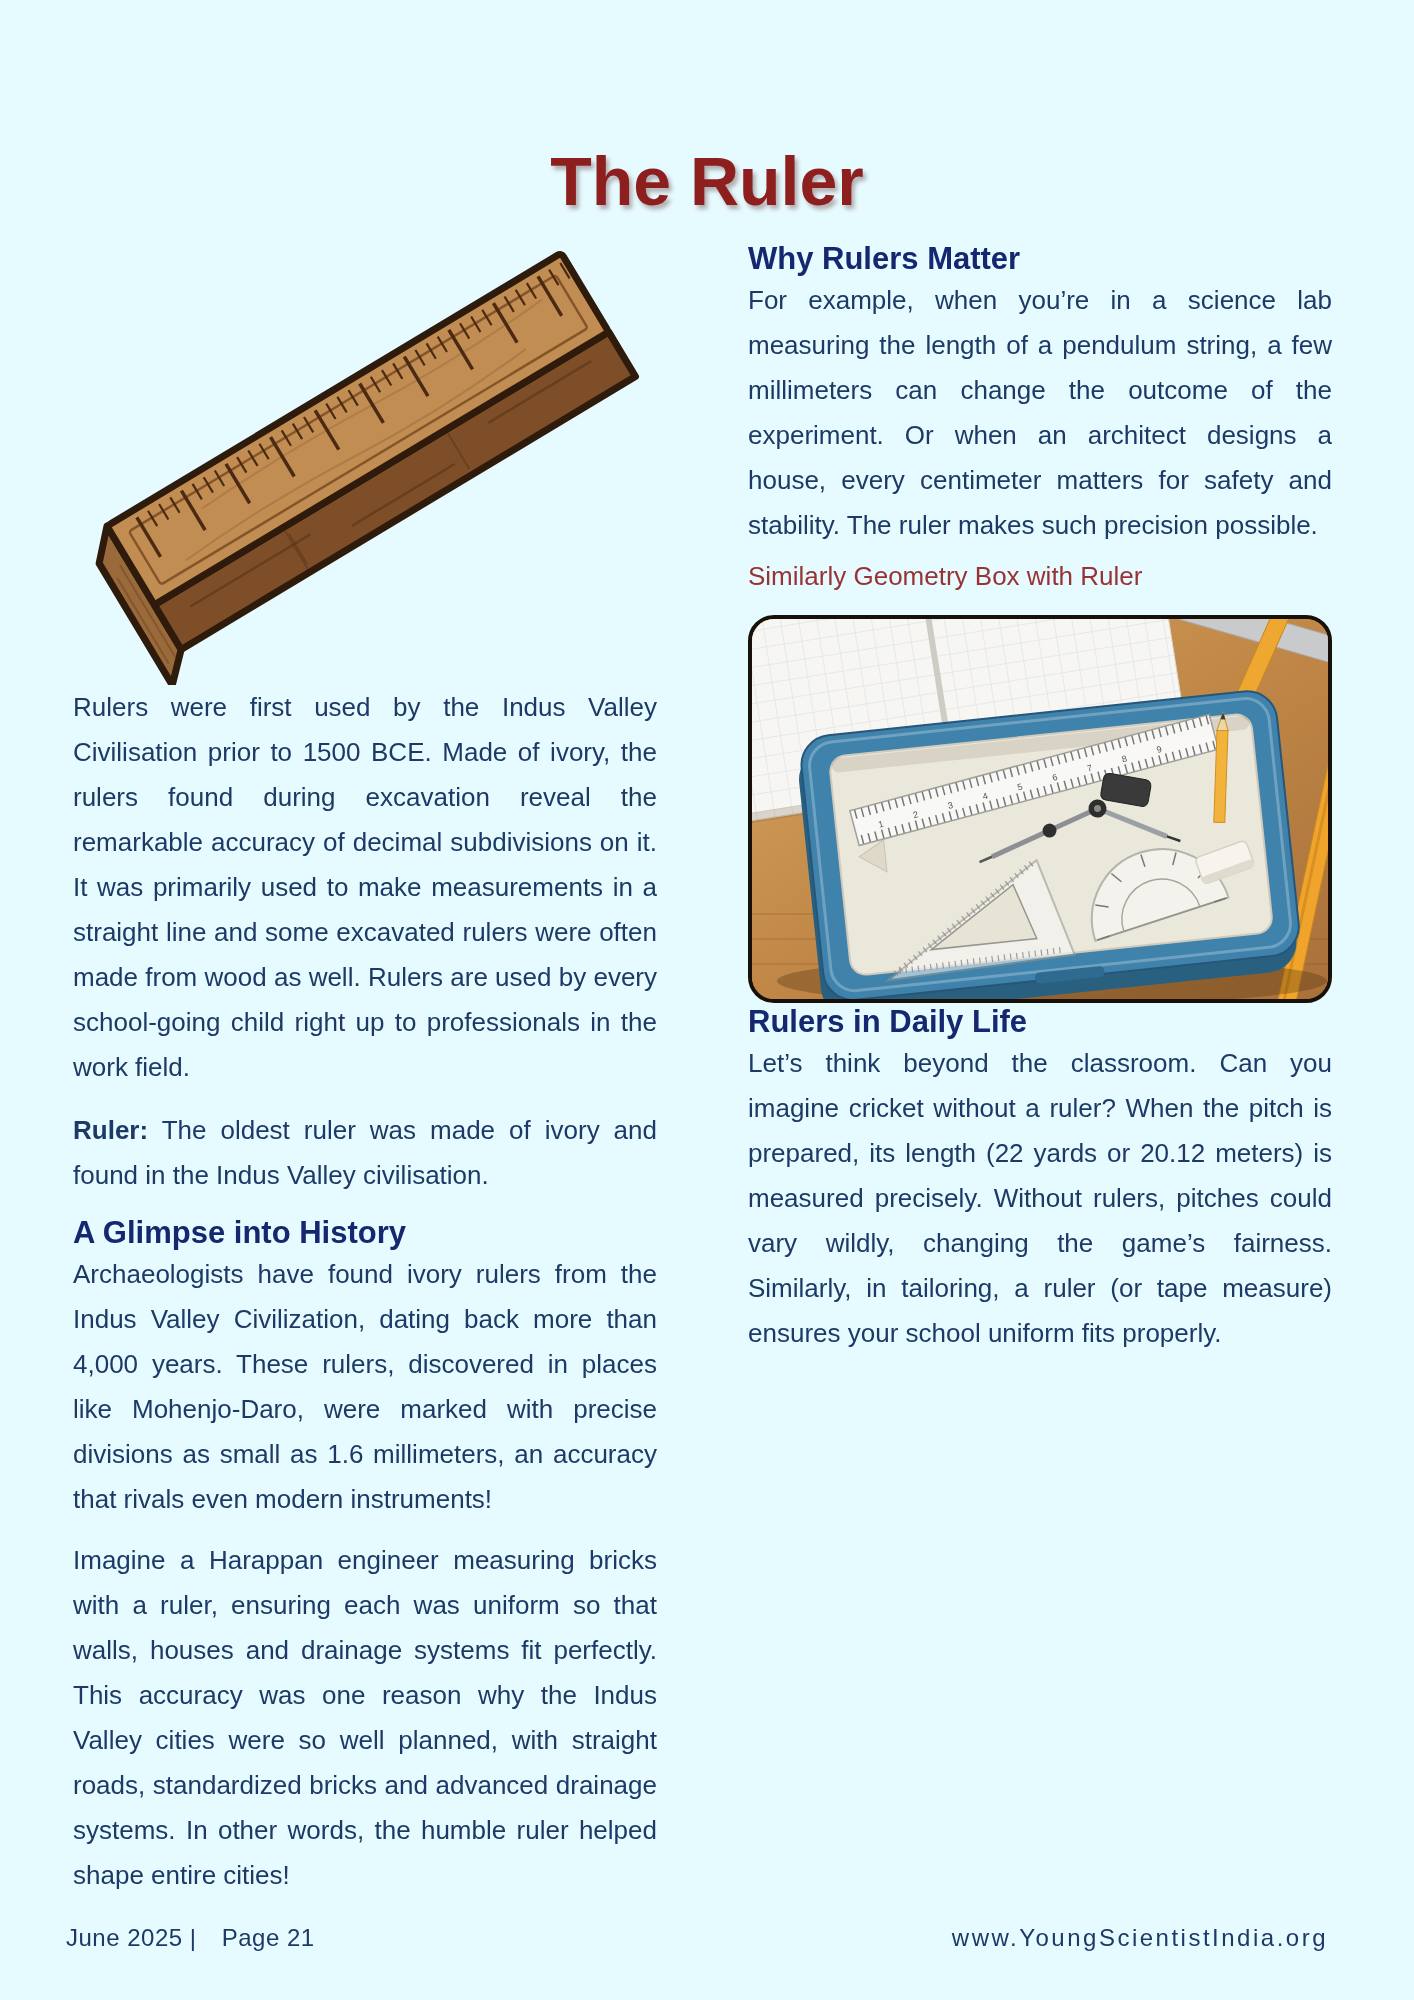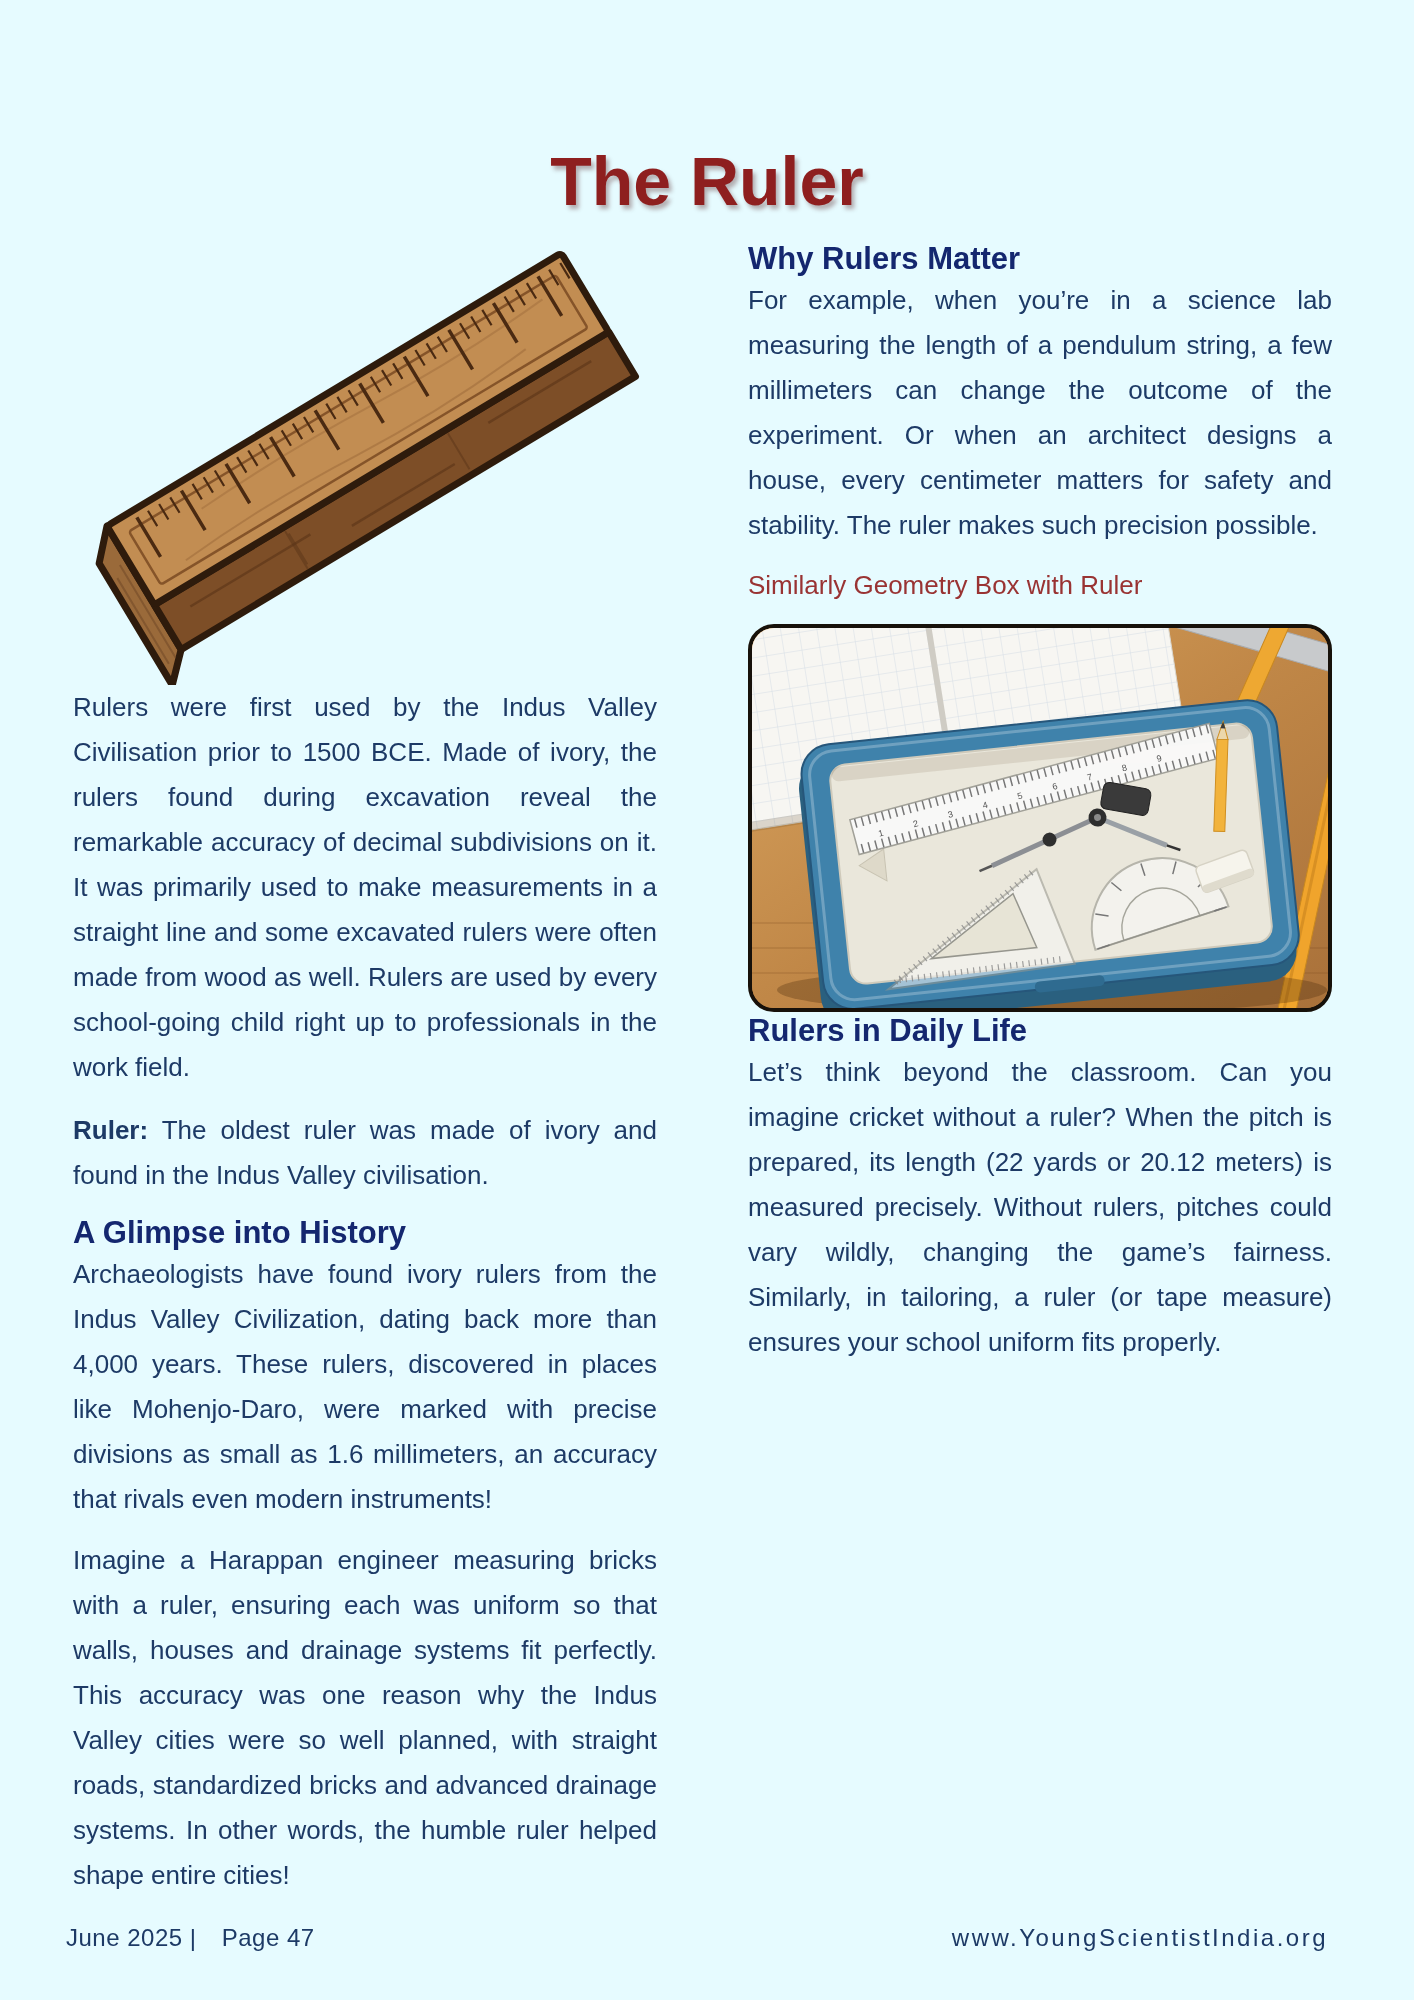--- a/index.html
+++ b/index.html
@@ -19,21 +19,21 @@
   .page-title{
     position:absolute;top:142px;left:0;width:100%;text-align:center;
     font-size:68px;font-weight:bold;color:#8e1f1f;
     text-shadow:3px 4px 4px rgba(80,30,30,.35);
   }
   
   .col{position:absolute;top:240px;width:584px;}
   .col-left{left:73px;}
   .col-right{left:748px;}
   .col p{margin:0 0 16px;font-size:26px;line-height:45px;text-align:justify;}
-  .col p.example{margin-bottom:15px;}
+  .col p.example{margin-bottom:6px;}
   .col p.para-main{margin-bottom:18px;}
   .col h2,.col h3{
     font-size:31px;line-height:38px;font-weight:bold;color:#14276f;margin:0;
   }
   .heading-why{margin:16px 0 26px;}
   .heading-history{margin:10px 0 18px;}
   .heading-daily{margin:26px 0 22px;}
   .fact strong{font-weight:bold;}
   ul.benefits{margin:0 0 12px;padding-left:40px;list-style:disc outside;}
   ul.benefits li{
@@ -220,17 +220,17 @@
       </svg>
     </div>
 
     <h2 class="heading-daily">Rulers in Daily Life</h2>
 
     <p>Let’s think beyond the classroom. Can you imagine cricket without a ruler? When the pitch is prepared, its length (22 yards or 20.12 meters) is measured precisely. Without rulers, pitches could vary wildly, changing the game’s fairness. Similarly, in tailoring, a ruler (or tape measure) ensures your school uniform fits properly.</p>
   </div>
 
   <div class="footer-left">
     <span>June 2025 |</span>
-    <span class="footer-page">Page 47</span>
+    <span class="footer-page">Page 21</span>
   </div>
   <div class="footer-right">www.YoungScientistIndia.org</div>
 
 </div>
 
 </body></html>

